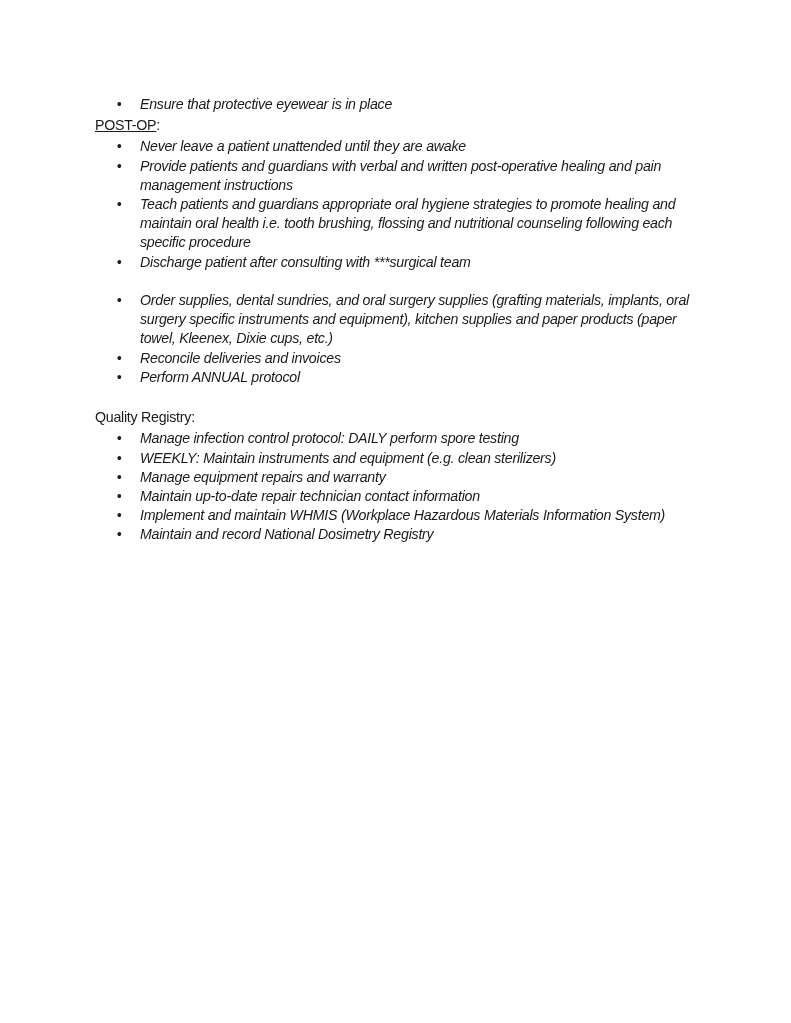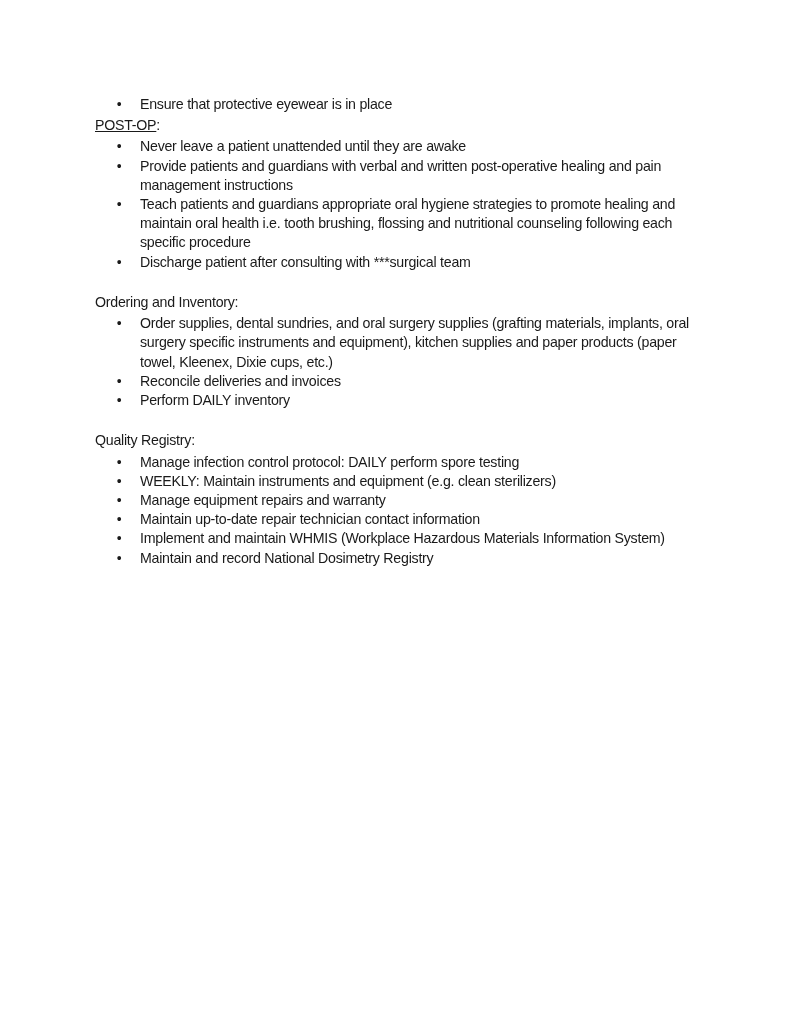--- a/index.html
+++ b/index.html
@@ -35,20 +35,21 @@
       height: 19.2px;
     }
     ul {
       list-style: none;
       margin: 0;
       padding: 0;
     }
     li {
       position: relative;
       padding-left: 47px;
+      font-style: italic;
     }
     li .bullet {
       position: absolute;
       left: 21px;
       top: 0;
       width: 10px;
       text-align: center;
     }
     li .bullet::before {
       content: "\2022";
@@ -67,25 +68,24 @@
   <p class="heading"><span class="u">POST-OP</span><span>:</span></p>
   <ul>
     <li><span class="bullet"></span><span>Never leave a patient unattended until they are awake</span></li>
     <li><span class="bullet"></span><span>Provide patients and guardians with verbal and written post-operative healing and pain management instructions</span></li>
     <li><span class="bullet"></span><span>Teach patients and guardians appropriate oral hygiene strategies to promote healing and maintain oral health i.e. tooth brushing, flossing and nutritional counseling following each specific procedure</span></li>
     <li><span class="bullet"></span><span>Discharge patient after consulting with ***surgical team</span></li>
   </ul>
 
   <div class="section-gap"></div>
 
-  <p class="heading">Ordering and Inventory:</p>
   <ul>
     <li><span class="bullet"></span><span>Order supplies, dental sundries, and oral surgery supplies (grafting materials, implants, oral surgery specific instruments and equipment), kitchen supplies and paper products (paper towel, Kleenex, Dixie cups, etc.)</span></li>
     <li><span class="bullet"></span><span>Reconcile deliveries and invoices</span></li>
-    <li><span class="bullet"></span><span>Perform DAILY inventory</span></li>
+    <li><span class="bullet"></span><span>Perform ANNUAL protocol</span></li>
   </ul>
 
   <div class="section-gap"></div>
 
   <p class="heading">Quality Registry:</p>
   <ul>
     <li><span class="bullet"></span><span>Manage infection control protocol: DAILY perform spore testing</span></li>
     <li><span class="bullet"></span><span>WEEKLY: Maintain instruments and equipment (e.g. clean sterilizers)</span></li>
     <li><span class="bullet"></span><span>Manage equipment repairs and warranty</span></li>
     <li><span class="bullet"></span><span>Maintain up-to-date repair technician contact information</span></li>

